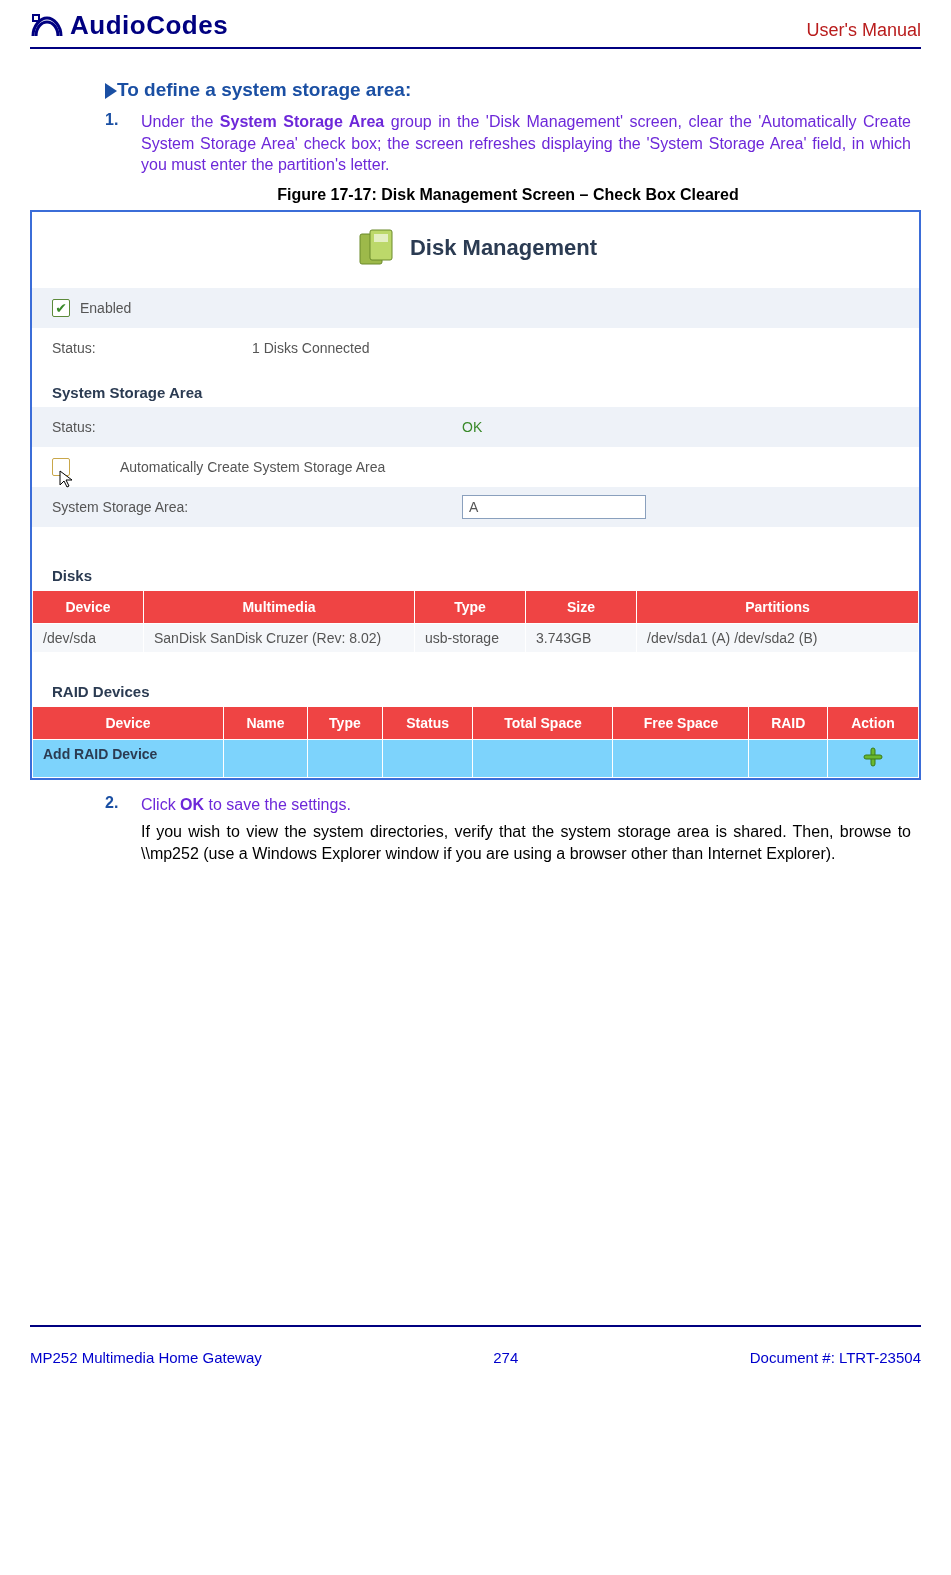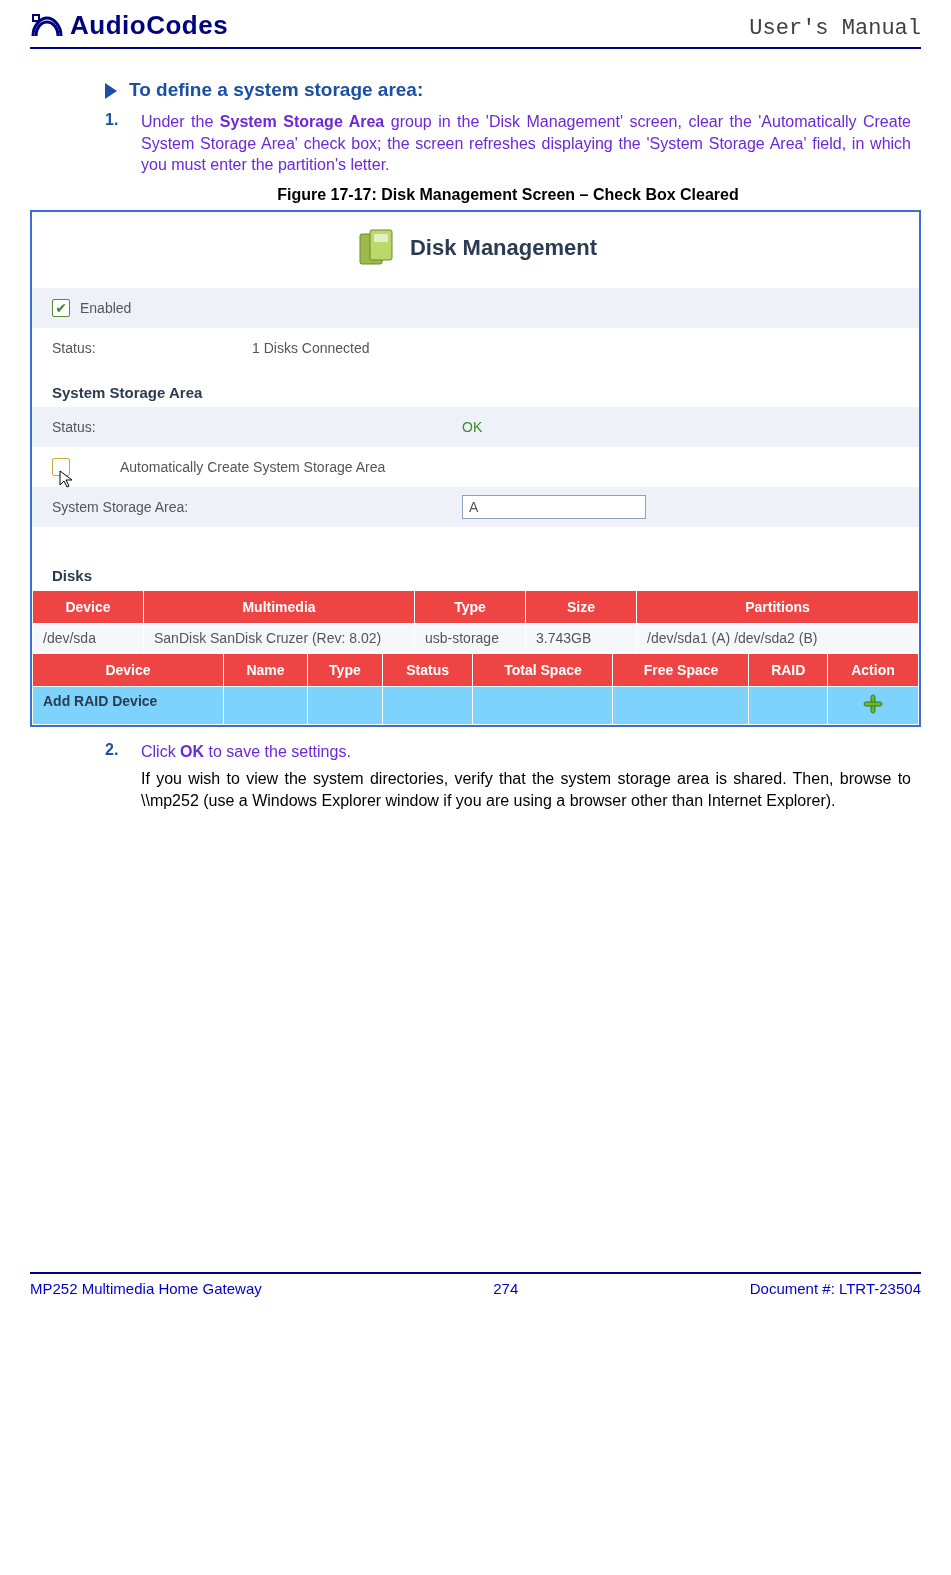--- a/index.html
+++ b/index.html
@@ -21,24 +21,24 @@
     padding-bottom: 6px;
     margin-bottom: 30px;
   }
   .logo {
     display: flex;
     align-items: center;
     gap: 6px;
   }
   .logo svg { display: block; }
   .logo-text { font-size: 26px; font-weight: bold; color: #000080; letter-spacing: 0.5px; text-align: right;}
-  .users-manual { color: #404040; font-size: 22px; font-family: Liberation Mono, monospace; }
+  .users-manual { color: #b91c1c; font-size: 18px; }
   .content { margin-left: 75px; margin-right: 10px; }
   .heading-row {
-    display: flex; align-items: flex-start; gap: 12px;
+    display: flex; align-items: flex-start; 
     margin-bottom: 10px;
   }
   .triangle-icon {
     width: 0; height: 0;
     border-top: 8px solid transparent;
     border-bottom: 8px solid transparent;
     border-left: 12px solid #1a4fa3;
     margin-top: 4px;
   }
   .heading-text { color: #1a4fa3; font-weight: bold; font-size: 19px; }
@@ -90,21 +90,21 @@
   .tbl td {
     background: #f5f7fa; color: #555; padding: 6px 10px;
     font-size: 14px; vertical-align: top; border: 1px solid #fff;
   }
   .raid-add-row td { background: #7dd3fc; font-weight: bold; color: #2b3b52; }
   .plus-icon { color: #5aaa2a; font-size: 24px; font-weight: bold; text-align: center; }
   .bottom-spacer { height: 440px; }
   .bottom-bar {
     border-top: 2px solid #000080;
     display: flex; justify-content: space-between;
-    padding-top: 6px; margin-top: 20px;
+    padding-top: 22px; margin-top: 20px;
     color: #0000cc; font-size: 15px;
   }
   .after-fig { margin-left: 75px; margin-right: 10px; }
   .note-text { font-size: 16px; text-align: justify; line-height: 1.35; margin-top: 4px; margin-left: 36px;}
 </style>
 </head>
 <body>
 
 <div class="page">
 
@@ -189,20 +189,21 @@
       <tr>
         <td>/dev/sda</td>
         <td>SanDisk SanDisk Cruzer (Rev: 8.02)</td>
         <td>usb-storage</td>
         <td>3.743GB</td>
         <td>/dev/sda1 (A) /dev/sda2 (B)</td>
       </tr>
     </tbody>
       </table>
 
+    <div class="section-head" style="padding-top:30px;">RAID Devices</div>
     <table class="tbl">
       <tbody>
           <tr>
         <th style="width:170px;">Device</th>
         <th>Name</th>
         <th>Type</th>
         <th>Status</th>
         <th>Total Space</th>
         <th>Free Space</th>
         <th>RAID</th>

